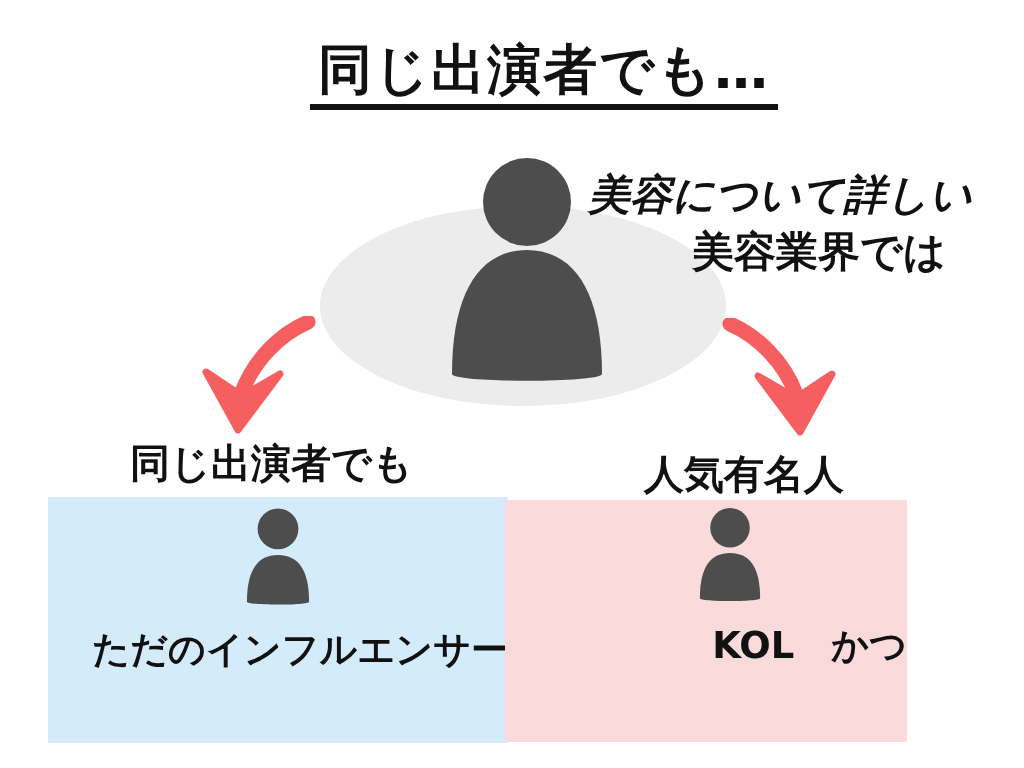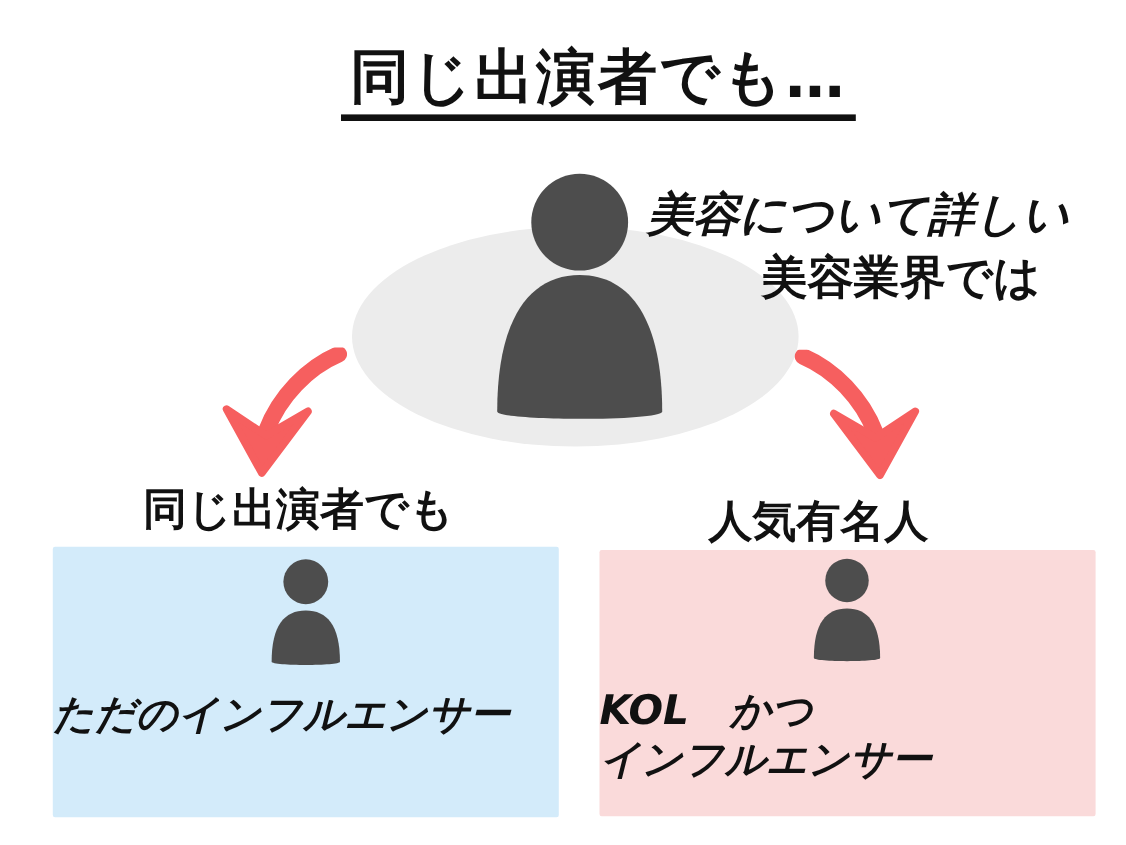--- a/index.html
+++ b/index.html
@@ -46,31 +46,30 @@
     font-size: 40px;
     font-weight: 800;
     line-height: 1.1;
     white-space: nowrap;
   }
   .label-left  { left: 130px; top: 441px; }
   .label-right { left: 644px; top: 452px; }
 
   .result-box { border-radius: 2px; }
   .box-left  { left: 48px;  top: 497px; width: 460px; height: 246px; }
-  .box-right { left: 545px; top: 500px; width: 451px; height: 242px; }
+  .box-right { left: 505px; top: 500px; width: 402px; height: 242px; }
 
   .box-text {
     position: absolute;
     left: 0; width: 100%;
-    text-align: left;
+    text-align: right;
     font-size: 37px;
     font-weight: 700;
     line-height: 1.2;
     white-space: nowrap;
-    font-style: italic;
   }
   .box-left  .box-text { top: 131px; }
   .box-right .box-text { top: 123px; line-height: 45px; }
 
   .person-small { position: absolute; }
   .box-left  .person-small { left: 197px; top: 11px; }
   .box-right .person-small { left: 193px; top: 7px; }
 
   .stage-svg  { left: 318px; top: 150px; }
   .arrow-left-svg  { left: 198px; top: 316px; }
@@ -117,17 +116,16 @@
     <div class="box-text">ただのインフルエンサー</div>
   </div>
 
   <div class="abs result-box box-right" style="background-color: rgb(250, 218, 218);">
     <svg class="person-small" width="64" height="96" viewBox="0 0 68 100">
       <circle cx="34" cy="21" r="21" fill="#4d4d4d"></circle>
       <path d="M 2 96 C 2 62 14 48 34 48 C 54 48 66 62 66 96 C 66 100 2 100 2 96 Z" fill="#4d4d4d"></path>
     </svg>
     <div class="box-text">
       <div>KOL　かつ</div>
-      <div>インフルエンサー</div>
     </div>
   </div>
 
 </div>
 
 </body></html>

